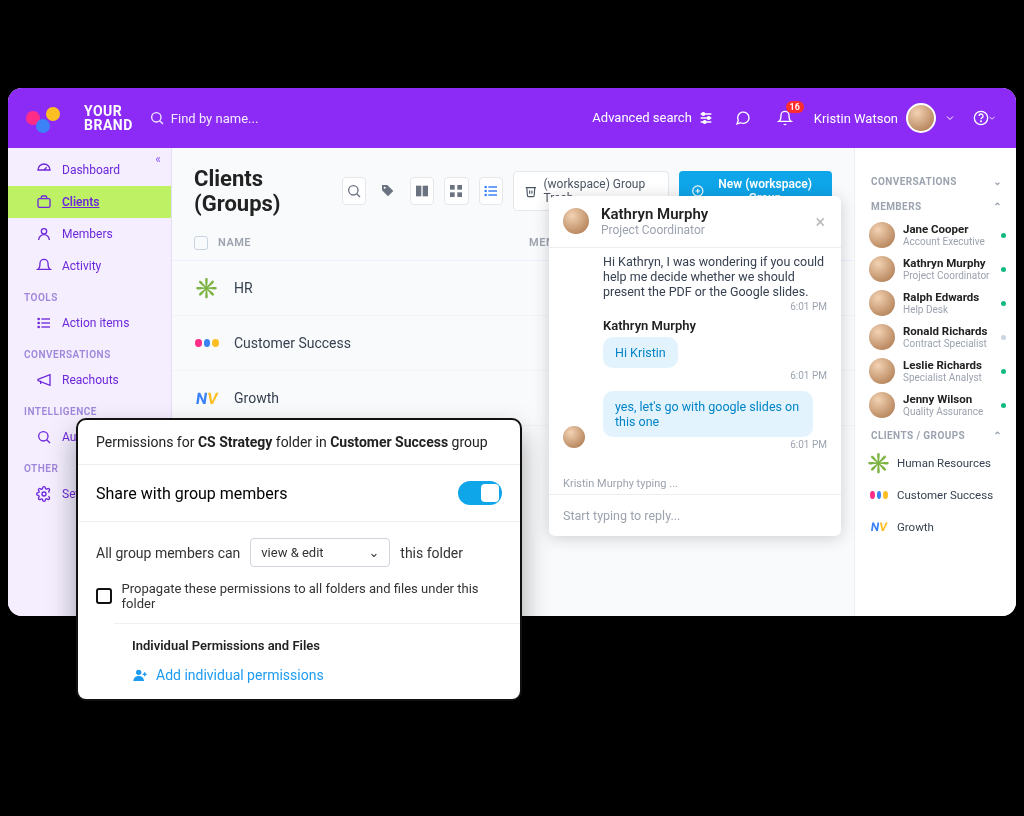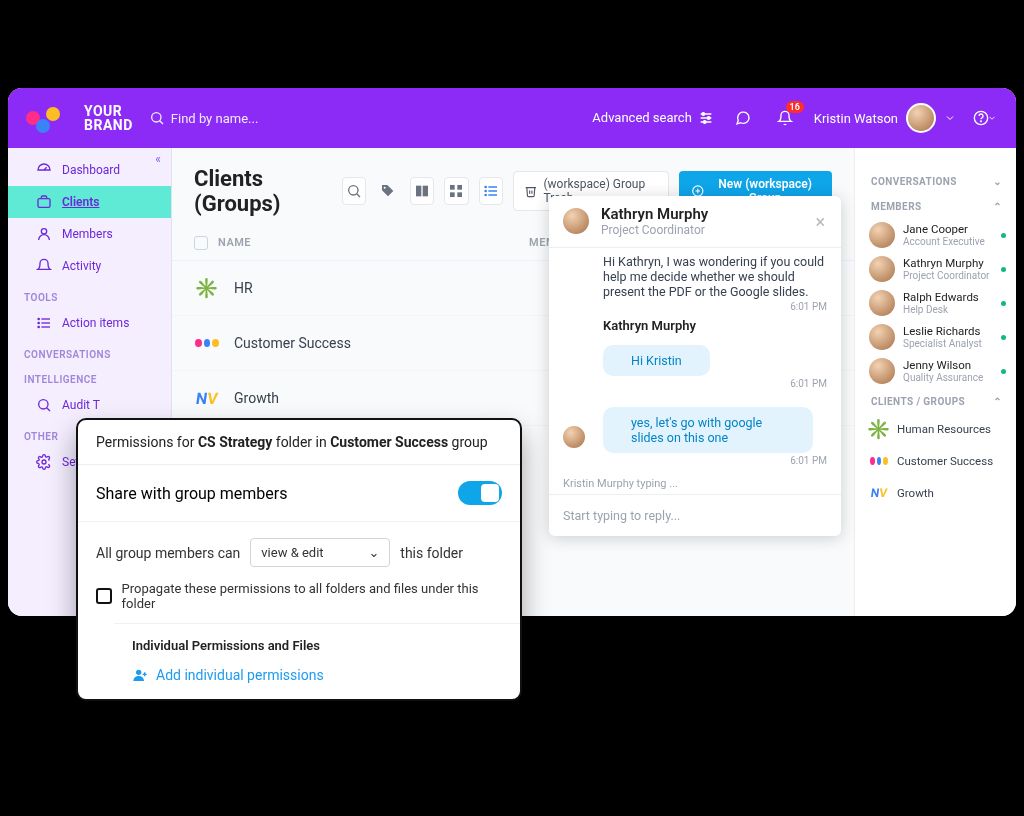--- a/index.html
+++ b/index.html
@@ -19,21 +19,21 @@
 .topbar-link { font-size:13px; display:flex; align-items:flex-start; gap:6px; cursor:pointer; }
 .icon-btn { width:26px; height:26px; display:flex; align-items:center; justify-content:center; position:relative; cursor:pointer; }
 .badge { position:absolute; top:-4px; right:-6px; background:#ff2d2d; color:#fff; font-size:9px; border-radius:8px; padding:1px 4px; font-weight:600; }
 .user-chip { display:flex; align-items:center; gap:8px; font-size:13px; cursor:pointer; }
 .avatar { width:30px; height:30px; border-radius:50%; background:#d8a; background:radial-gradient(circle at 35% 30%,#f3d2b3,#a67045); border:2px solid #fff; }
 
 .body { display:flex; height:calc(100% - 60px); }
 .sidebar { width:164px; background:#f4eeff; border-right:1px solid #e6def7; padding:6px 0; font-size:12px; color:#5b21b6; position:relative; }
 .sb-collapse { position:absolute; top:4px; right:10px; color:#8b5cf6; font-size:12px; cursor:pointer; }
 .sb-item { display:flex; align-items:center; gap:10px; padding:8px 28px; cursor:pointer; color:#6d28d9; }
-.sb-item.active { background:#5eead4; font-weight:600;text-decoration:underline; }
+.sb-item.active { background:#bef264; font-weight:600;text-decoration:underline; }
 .sb-heading { padding:10px 16px 4px; font-size:10px; letter-spacing:.5px; color:#9f86d9; font-weight:600; }
 .main { flex:1; background:#f9fafb; position:relative; overflow:hidden; }
 .page-head { display:flex; align-items:center; padding:18px 22px 10px; gap:10px; }
 .page-title { font-size:22px; font-weight:700; color:#222; margin-right:auto; }
 .toolbar-btn { width:28px; height:28px; border:1px solid #e5e7eb; border-radius:4px; display:flex; align-items:center; justify-content:center; color:#6b7280; background:#fff; cursor:pointer; font-size:13px; }
 .trash-btn { border:1px solid #e5e7eb; background:#fff; border-radius:4px; padding:5px 10px; font-size:12px; color:#4b5563; display:flex; align-items:center; gap:6px; cursor:pointer; }
 .new-btn { background:#0ea5e9; color:#fff; border:none; border-radius:4px; padding:6px 12px; font-size:12px; font-weight:600; display:flex; align-items:center; gap:6px; cursor:pointer; }
 .table-head { display:flex; padding:10px 22px; font-size:11px; color:#9ca3af; font-weight:600; letter-spacing:.5px; border-bottom:1px solid #eef; }
 .col-chk { width:24px; }
 .col-name { flex:1; }
@@ -44,37 +44,37 @@
 .hr-icon { font-size:20px; }
 .cs-icon span{ display:inline-block; width:8px; height:8px; border-radius:50%; margin:0 1px; }
 .gr-icon { font-weight:700; font-size:16px; transform:skewX(-8deg); }
 
 .rail { width:162px; border-left:1px solid #eee; background:#fff; padding:20px 0 8px 12px; overflow:hidden; }
 .rail-heading { font-size:10px; color:#9ca3af; font-weight:700; letter-spacing:.4px; padding:8px 4px 6px; display:flex; align-items:center; justify-content:space-between; }
 .rail-heading .chev { color:#9ca3af; margin-right:10px; cursor:pointer; }
 .member { display:flex; align-items:center; gap:8px; padding:4px 2px; position:relative; }
 .member .avatar { width:26px; height:26px; border:none; }
 .member-info { line-height:1.15; }
-.m-name { font-size:11.5px; color:#222; font-weight:400; }
+.m-name { font-size:11.5px; color:#222; font-weight:700; }
 .m-role { font-size:10px; color:#9ca3af; }
 .dot { position:absolute; right:10px; width:5px; height:5px; border-radius:50%; background:#10b981; }
 .client-row { display:flex; align-items:center; gap:8px; padding:6px 2px; font-size:11.5px; color:#374151; }
 .client-row .row-icon{ width:20px; height:20px; margin-right:0; }
 
 .chat { position:absolute; top:196px; left:549px; width:292px; height:340px; background:#fff; border-radius:6px; box-shadow:0 2px 16px rgba(0,0,0,.18); display:flex; flex-direction:column; overflow:hidden; }
 .chat-head { display:flex; align-items:center; gap:10px; padding:10px 12px; border-bottom:1px solid #eee; }
 .chat-head .avatar{ width:30px; height:30px; }
 .chat-name { font-size:15px; font-weight:600; color:#222; line-height:1.1; }
 .chat-role { font-size:12px; color:#9ca3af; }
 .chat-close { margin-left:auto; color:#bbb; font-size:18px; cursor:pointer; padding:0 4px; }
 .chat-body { flex:1; padding:6px 14px 0 54px; font-size:12.5px; color:#374151; overflow:hidden; position:relative; }
 .chat-body .avatar { position:absolute; left:12px; width:26px; height:26px; }
 .msg-meta { text-align:right; font-size:10px; color:#9ca3af; margin:2px 0 6px; }
 .sender { font-weight:600; font-size:13px; color:#222; margin-top:6px; }
-.bubble { background:#e2f3fd; color:#0284c7; border-radius:10px; padding:8px 28px; font-size:12.5px; margin-top:12px; display:inline-block; max-width:200px; }
+.bubble { background:#e2f3fd; color:#0284c7; border-radius:10px; padding:8px 12px; font-size:12.5px; margin-top:4px; display:inline-block; max-width:200px; }
 .chat-typing { font-size:11px; color:#9ca3af; padding:4px 14px; }
 .chat-input { border-top:1px solid #eee; height:42px; display:flex; align-items:center; padding:0 14px; color:#9ca3af; font-size:12.5px; }
 
 .perm { position:absolute; top:418px; left:76px; width:446px; background:#fff; border:2px solid #111; border-radius:10px; box-shadow:0 14px 28px rgba(0,0,0,.35); padding:0 0 16px; }
 .perm-title { padding:14px 18px; font-size:14px; color:#222; border-bottom:1px solid #eee; }
 .perm-title b{ font-weight:700; }
 .perm-row { padding:16px 18px; display:flex; align-items:center; justify-content:space-between; border-bottom:1px solid #f1f1f1; }
 .toggle { width:44px; height:24px; background:#0ea5e9; border-radius:12px; position:relative; cursor:pointer; }
 .toggle::after{ content:''; position:absolute; right:3px; top:3px; width:18px; height:18px; background:#fff; border-radius:4px; }
 .perm-body { padding:16px 18px 12px; font-size:14px; color:#333; }
@@ -192,20 +192,27 @@
             <line x1="8" y1="6" x2="21" y2="6"></line>
             <line x1="8" y1="12" x2="21" y2="12"></line>
             <line x1="8" y1="18" x2="21" y2="18"></line>
             <circle cx="4" cy="6" r="1"></circle>
             <circle cx="4" cy="12" r="1"></circle>
             <circle cx="4" cy="18" r="1"></circle>
           </svg>
         <span>Action items</span>
       </div>
       <div class="sb-heading">CONVERSATIONS</div>
+      <div class="sb-item">
+        <svg class="svg-ico" viewBox="0 0 24 24">
+            <path d="M3 11l18-7v16L3 13z"></path>
+            <path d="M7 13v5"></path>
+          </svg>
+        <span>Reachouts</span>
+      </div>
       <div class="sb-heading">INTELLIGENCE</div>
       <div class="sb-item">
         <svg class="svg-ico" viewBox="0 0 24 24">
             <circle cx="11" cy="11" r="7"></circle>
             <line x1="21" y1="21" x2="16" y2="16"></line>
           </svg>
         <span>Audit T</span>
       </div>
       <div class="sb-heading">OTHER</div>
       <div class="sb-item">
@@ -331,20 +338,28 @@
           </div>
           <div class="dot"></div>
         </div>
       <div class="member">
           <div class="avatar"></div>
           <div class="member-info">
             <div class="m-name">Ralph Edwards</div>
             <div class="m-role">Help Desk</div>
           </div>
           <div class="dot"></div>
+        </div>
+      <div class="member">
+          <div class="avatar"></div>
+          <div class="member-info">
+            <div class="m-name">Ronald Richards</div>
+            <div class="m-role">Contract Specialist</div>
+          </div>
+          <div class="dot" style="background:#cbd5e1"></div>
         </div>
       <div class="member">
           <div class="avatar"></div>
           <div class="member-info">
             <div class="m-name">Leslie Richards</div>
             <div class="m-role">Specialist Analyst</div>
           </div>
           <div class="dot"></div>
         </div>
       <div class="member">

